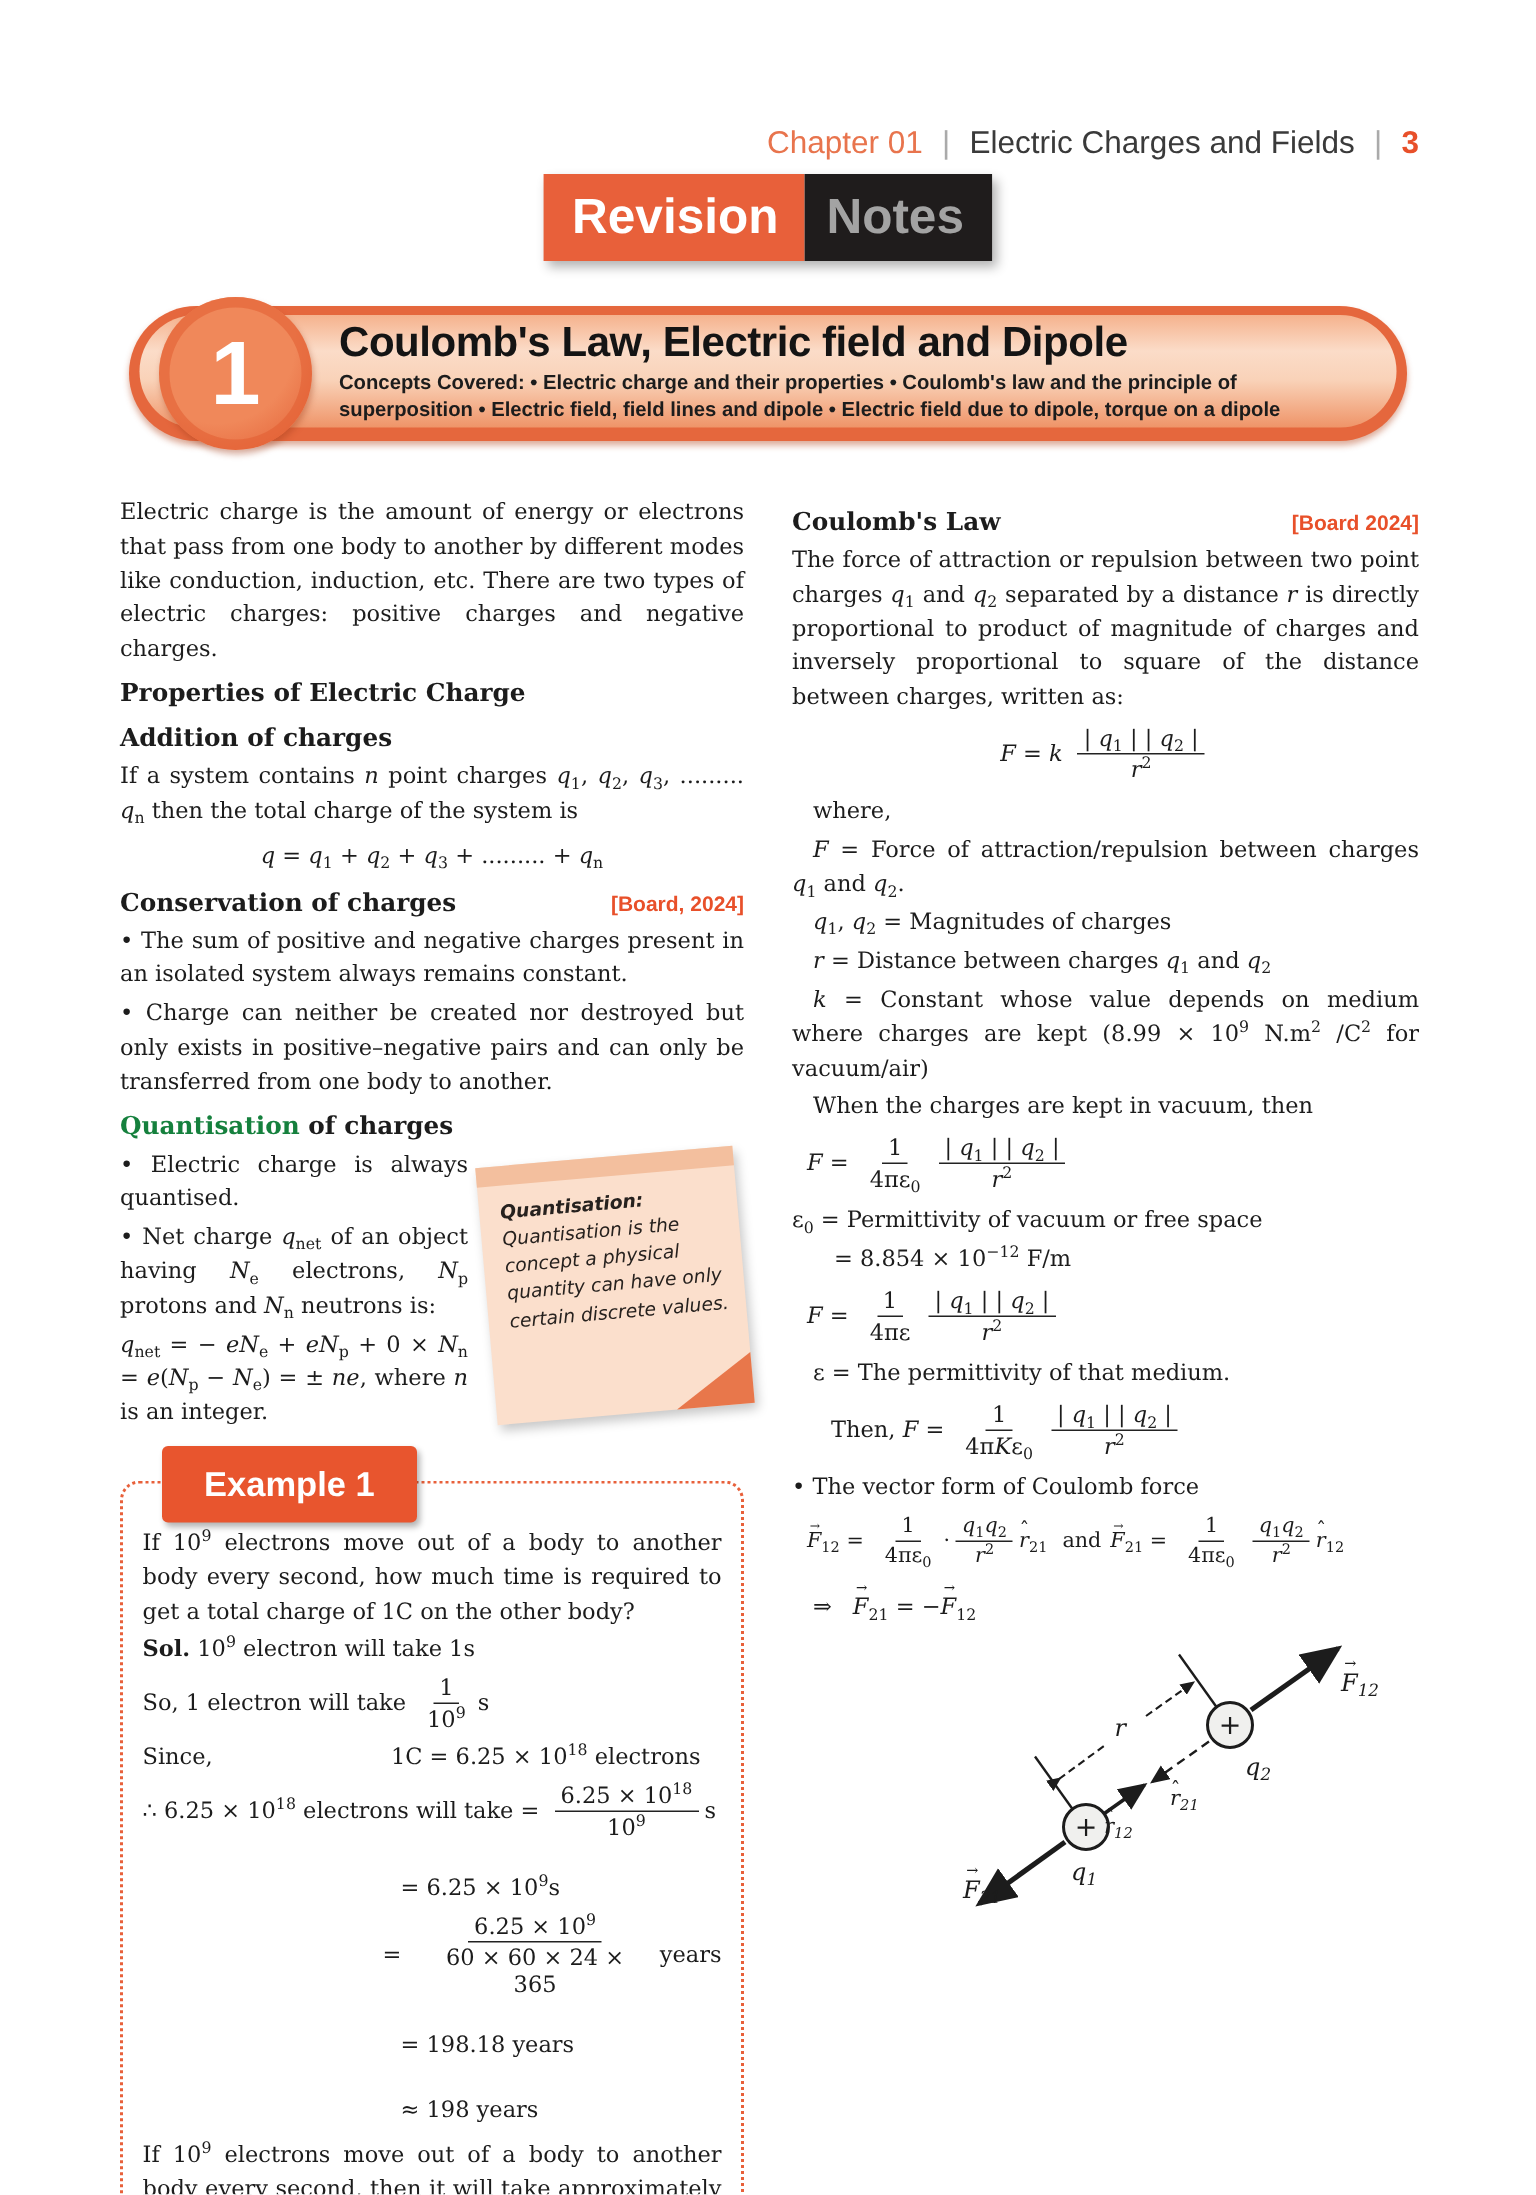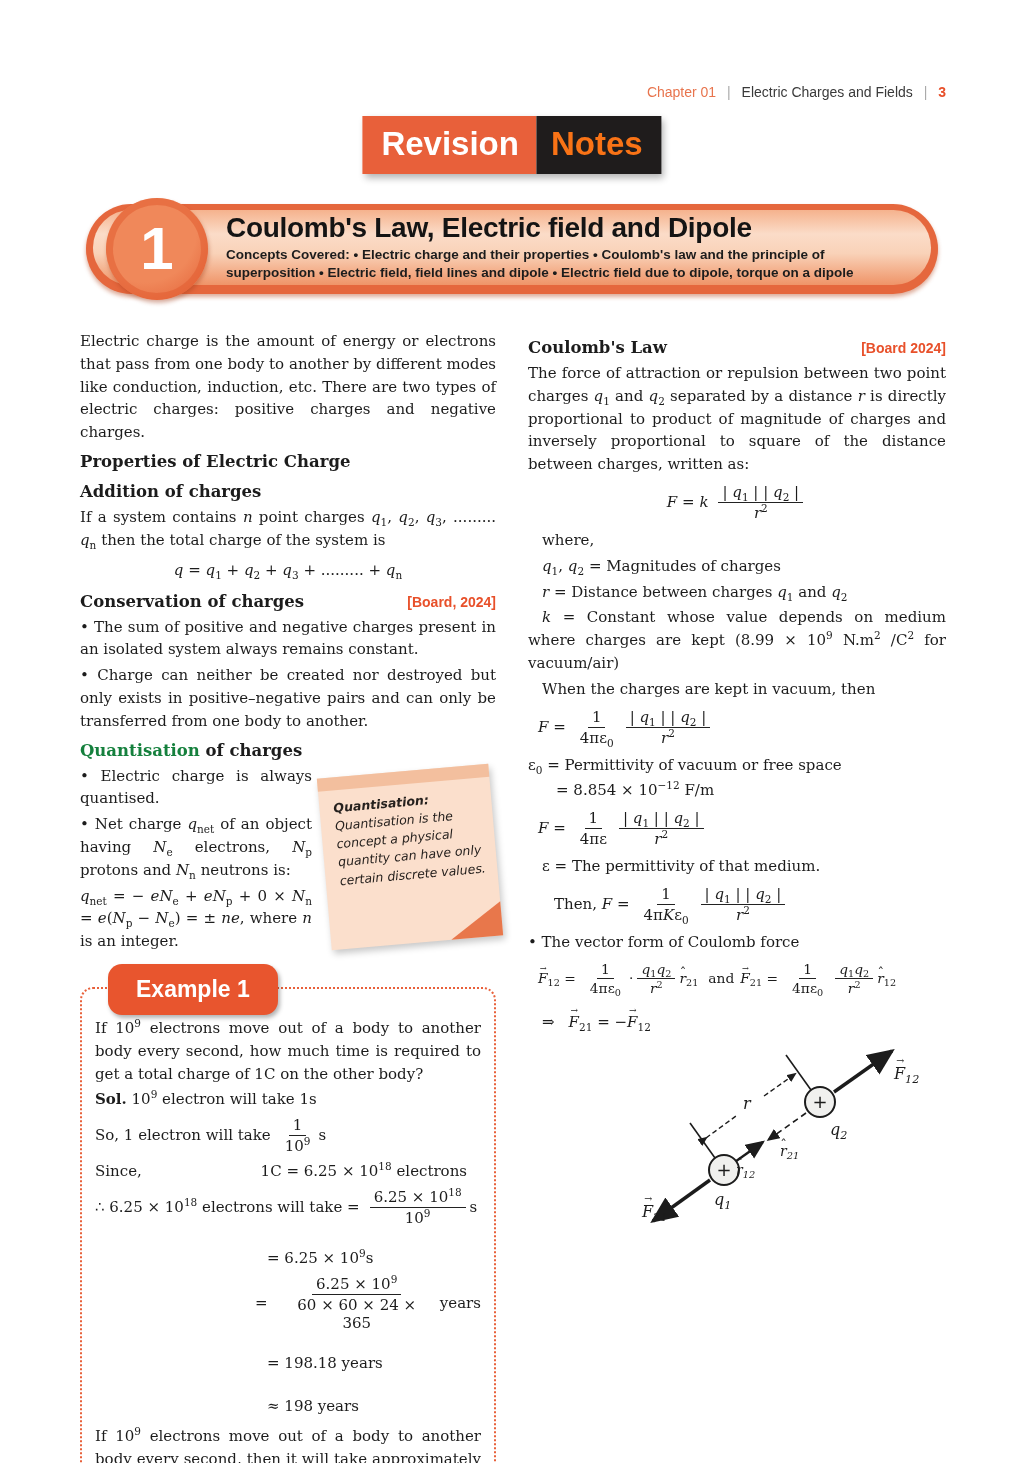--- a/index.html
+++ b/index.html
@@ -1,31 +1,31 @@
 <!DOCTYPE html>
 <html><head>
 <meta charset="utf-8">
 <style>
   html,body{margin:0;padding:0;background:#ffffff;}
   .page{position:relative;width:1024px;height:1463px;background:#fff;overflow:hidden;
         font-family:"DejaVu Serif",serif;color:#1c1c1c;}
 
   
   .page-header{position:absolute;top:84px;right:78px;font-family:"Liberation Sans",sans-serif;
-               font-size:14px;color:#3a3a3a;white-space:nowrap;}
+               font-size:21px;color:#3a3a3a;white-space:nowrap;}
   .page-header .chapter{color:#e8744d;}
   .page-header .sep{color:#aaa;margin:0 7px;}
   .page-header .pageno{color:#e8502a;font-weight:bold;}
 
   
   .rn-badge{position:absolute;top:116px;left:50%;transform:translateX(-50%);display:flex;
             font-family:"Liberation Sans",sans-serif;font-weight:bold;font-size:33px;
             box-shadow:3px 4px 7px rgba(0,0,0,.3);}
   .rn-badge .rn-left{background:#e8603a;color:#fff;padding:9px 17px 11px 19px;}
-  .rn-badge .rn-right{background:#1f1c1c;color:#f97316;padding:9px 19px 11px 15px;}
+  .rn-badge .rn-right{background:#1f1c1c;color:#a3a3a3;padding:9px 19px 11px 15px;}
 
   
   .banner{position:absolute;top:204px;left:86px;width:852px;height:90px;background:#e5673d;
           border-radius:46px;box-shadow:0 3px 4px rgba(180,70,30,.45);}
   .banner-inner{position:absolute;left:7px;top:6px;right:7px;bottom:9px;border-radius:40px;
           background:linear-gradient(180deg,#f5b28d 0%,#fbdcc8 32%,#f9d2b8 58%,#ef9468 100%);}
   .banner-num{position:absolute;left:20px;top:-6px;width:102px;height:102px;border-radius:50%;
           background:radial-gradient(circle at 38% 32%,#f0885a 55%,#e25c32 100%);
           box-shadow:inset 0 0 0 7px rgba(226,92,50,.55),1px 3px 4px rgba(160,60,25,.4);
           display:flex;align-items:center;justify-content:center;}
@@ -73,21 +73,21 @@
         border-width:0 0 34px 52px;border-color:transparent transparent #e8774b transparent;}
   .note-text{position:absolute;top:22px;left:14px;right:10px;font-family:"DejaVu Sans",sans-serif;
         font-style:oblique;font-size:12.5px;line-height:1.45;color:#26211e;}
   .note-title{font-weight:bold;}
 
   
   .example-box{position:relative;margin-top:34px;border:2px dotted #e8603a;border-radius:13px;
                padding:28px 13px 14px 13px;clear:both;}
   .example-badge{position:absolute;top:-25px;left:26px;background:#e8552e;color:#fff;
                font-family:"Liberation Sans",sans-serif;font-weight:bold;font-size:23px;
-               padding:8px 28px;border-radius:14px;box-shadow:2px 3px 4px rgba(0,0,0,.3);}
+               padding:8px 28px;border-radius:4px;box-shadow:2px 3px 4px rgba(0,0,0,.3);}
   .exline{display:flex;align-items:center;margin:5px 0;}
   .ex-between{display:flex;justify-content:space-between;align-items:baseline;margin:5px 0;padding-right:14px;}
   .ml-c{margin-left:172px;margin-top:20px;}
   .bold{font-weight:bold;}
 
   
   .diagram{position:relative;width:310px;height:195px;margin:8px 0 0 104px;}
   .diagram svg{position:absolute;inset:0;}
   .dlabel{position:absolute;font-size:16px;font-style:italic;white-space:nowrap;}
   .dlabel.small{font-size:14px;}
@@ -213,20 +213,21 @@
 
     <div class="formula center">
       <span class="gap6"><i>F</i> = <i>k</i></span>
       <span class="frac">
           <span class="num">| <i>q</i><sub>1</sub> | | <i>q</i><sub>2</sub> |</span>
           <span class="den"><i>r</i><sup>2</sup></span>
         </span>
     </div>
 
     <p class="para" style="text-indent:14px">where,</p>
+    <p class="para" style="text-indent:14px"><i>F</i> = Force of attraction/repulsion between charges <i>q</i><sub>1</sub> and <i>q</i><sub>2</sub>.</p>
     <p class="para" style="text-indent:14px"><i>q</i><sub>1</sub>, <i>q</i><sub>2</sub> = Magnitudes of charges</p>
     <p class="para" style="text-indent:14px"><i>r</i> = Distance between charges <i>q</i><sub>1</sub> and <i>q</i><sub>2</sub></p>
     <p class="para" style="text-indent:14px"><i>k</i> = Constant whose value depends on medium where charges are kept (8.99 × 10<sup>9</sup> N.m<sup>2</sup> /C<sup>2</sup> for vacuum/air)</p>
     <p class="para" style="text-indent:14px">When the charges are kept in vacuum, then</p>
 
     <div class="formula indent">
       <span class="gap6"><i>F</i> =</span>
       <span class="frac">
           <span class="num">1</span>
           <span class="den">4πε<sub>0</sub></span>

